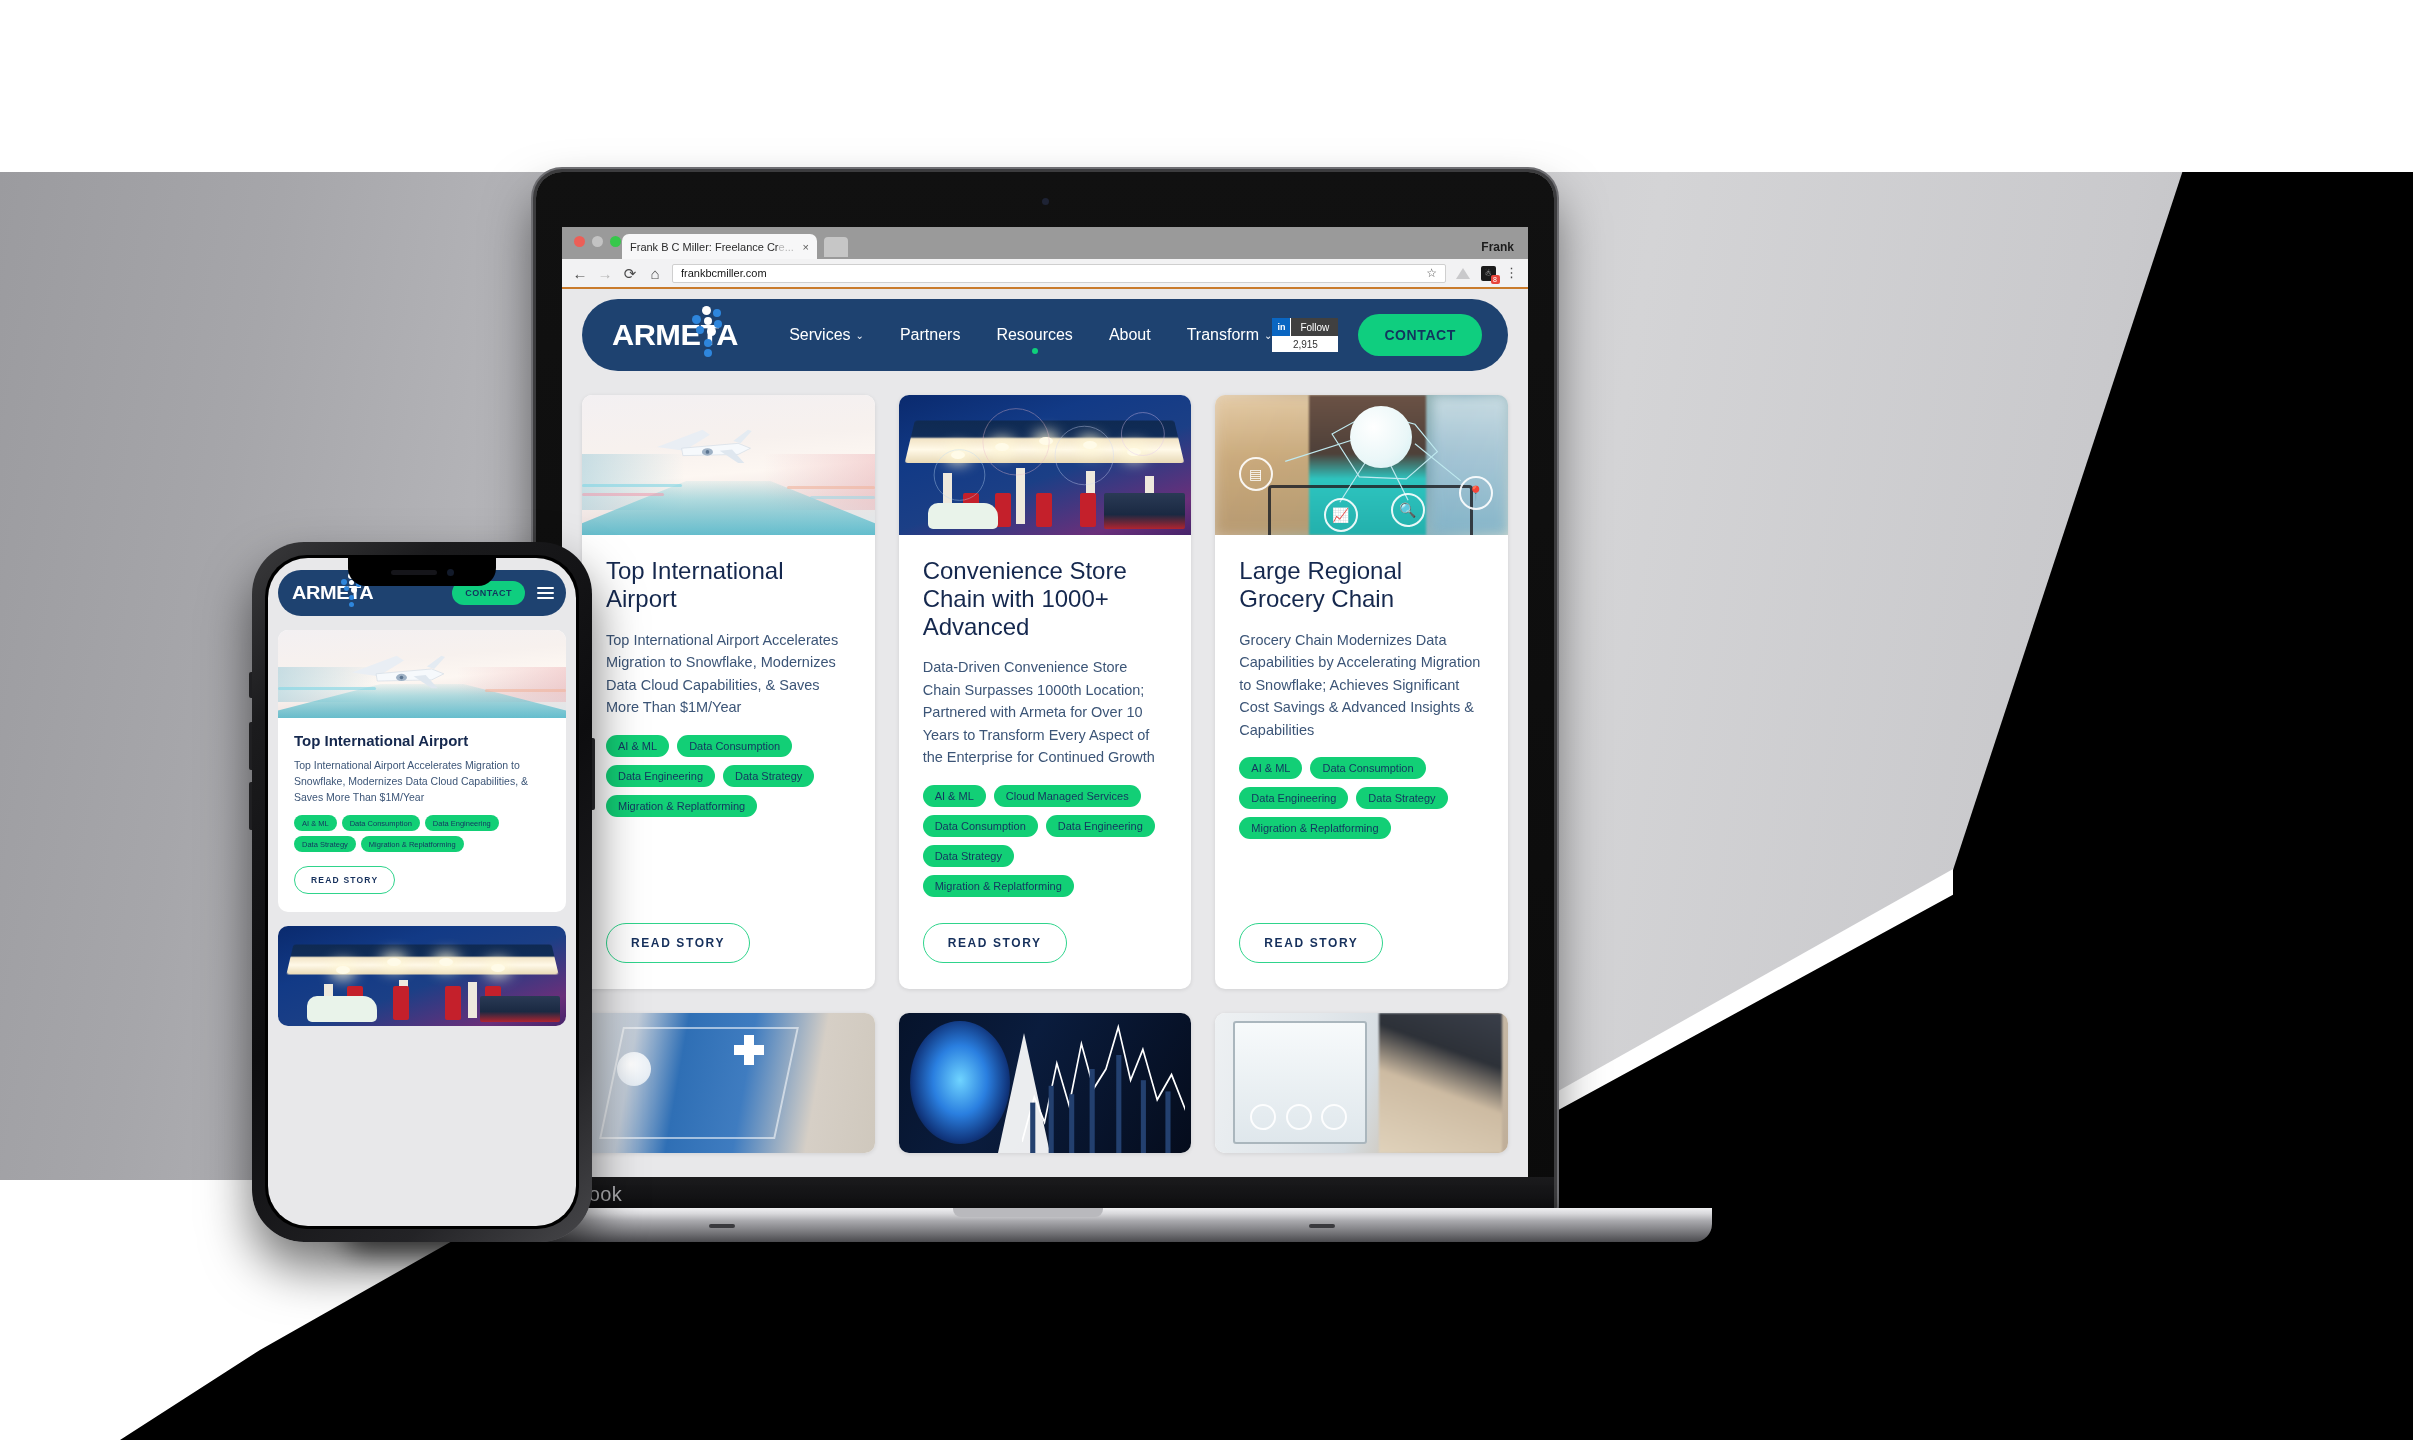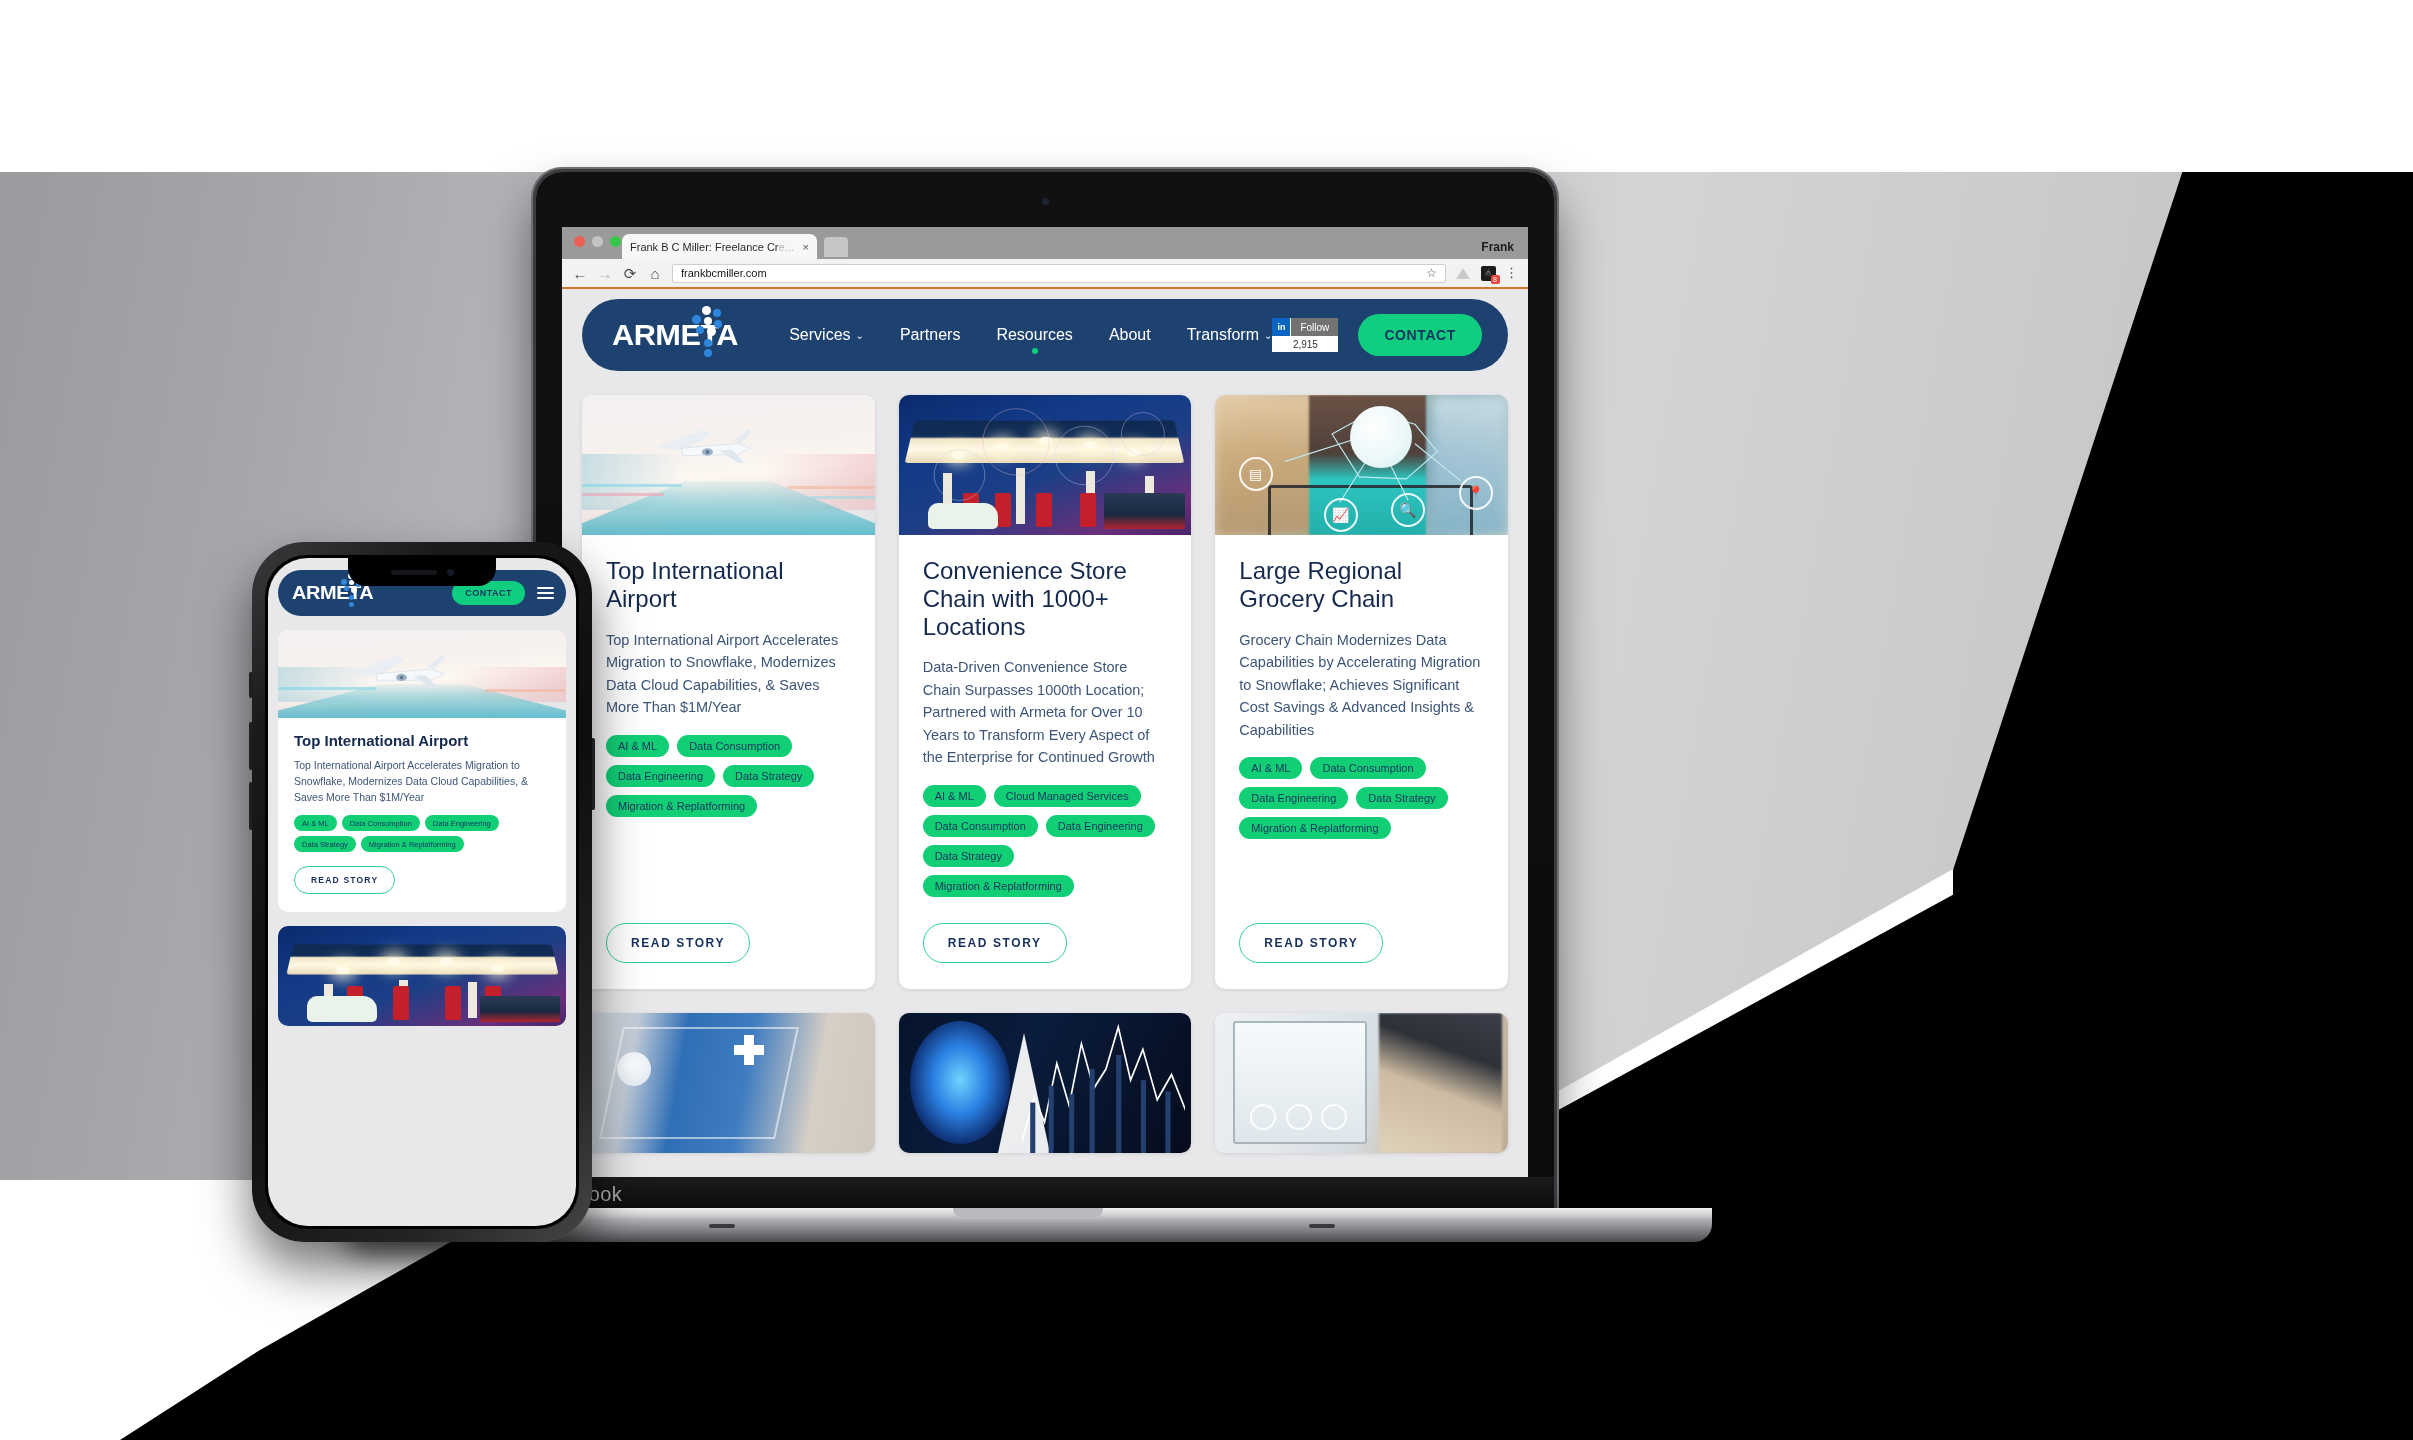--- a/index.html
+++ b/index.html
@@ -106,21 +106,21 @@
   .nav-links { display: flex; align-items: center; gap: 36px; margin-left: 58px; }
   .nav-link { color: #fff; font-size: 16px; position: relative; display: flex; align-items: center; gap: 5px; white-space: nowrap; }
   .nav-link .caret { font-size: 10px; opacity: .95; }
   .nav-dot { position: absolute; left: 50%; margin-left: -3px; bottom: -10px; width: 6px; height: 6px; border-radius: 50%; background: #0ed07b; }
 
   .nav-right { margin-left: auto; display: flex; align-items: center; gap: 20px; }
   .li-follow { width: 66px; }
   .li-top { display: flex; align-items: stretch; height: 18px; }
   .li-in { background: #0a66c2; color: #fff; font-size: 9px; font-weight: bold; width: 18px;
     display: flex; align-items: center; justify-content: center; }
-  .li-lbl { background: #737373; color: #fff; font-size: 10px; flex: 1;
+  .li-lbl { background: #404040; color: #fff; font-size: 10px; flex: 1;
     display: flex; align-items: center; justify-content: center; border-left: 1px solid #fff; }
   .li-count { background: #fff; color: #333; font-size: 10px; height: 16px;
     display: flex; align-items: center; justify-content: center; }
   .contact-btn { background: #0fce7f; color: #12345e; font-weight: bold; font-size: 14px;
     letter-spacing: .6px; padding: 13px 26px; border-radius: 30px; border: none; }
 
   
   .grid { display: grid; grid-template-columns: repeat(3,1fr); gap: 24px; padding: 24px 20px 0 20px; }
   .card { background: #fff; border-radius: 10px; overflow: hidden; box-shadow: 0 1px 4px rgba(0,0,0,.10);
     display: flex; flex-direction: column; }
@@ -390,21 +390,21 @@
                   <div class="store"></div>
                   <div class="car"></div>
                   <svg class="net" viewBox="0 0 300 140">
                     <circle cx="120" cy="48" r="34" fill="none" stroke="#e7b8c8" stroke-width="1"></circle>
                     <circle cx="190" cy="62" r="30" fill="none" stroke="#cfd6f5" stroke-width="1"></circle>
                     <circle cx="62" cy="82" r="26" fill="none" stroke="#b9d6f2" stroke-width="1"></circle>
                     <circle cx="250" cy="40" r="22" fill="none" stroke="#e0c4ef" stroke-width="1"></circle>
                   </svg>
                 </div>
                 <div class="card-body">
-                  <h3 class="card-title">Convenience Store Chain with 1000+ Locations</h3>
+                  <h3 class="card-title">Convenience Store Chain with 1000+ Advanced</h3>
                   <p class="card-desc">Data-Driven Convenience Store Chain Surpasses 1000th Location; Partnered with Armeta for Over 10 Years to Transform Every Aspect of the Enterprise for Continued Growth</p>
                   <div class="tags">
                     <span class="tag">AI &amp; ML</span>
                     <span class="tag">Cloud Managed Services</span>
                     <span class="tag">Data Consumption</span>
                     <span class="tag">Data Engineering</span>
                     <span class="tag">Data Strategy</span>
                     <span class="tag">Migration &amp; Replatforming</span>
                   </div>
                   <button class="read-btn">READ STORY</button>

